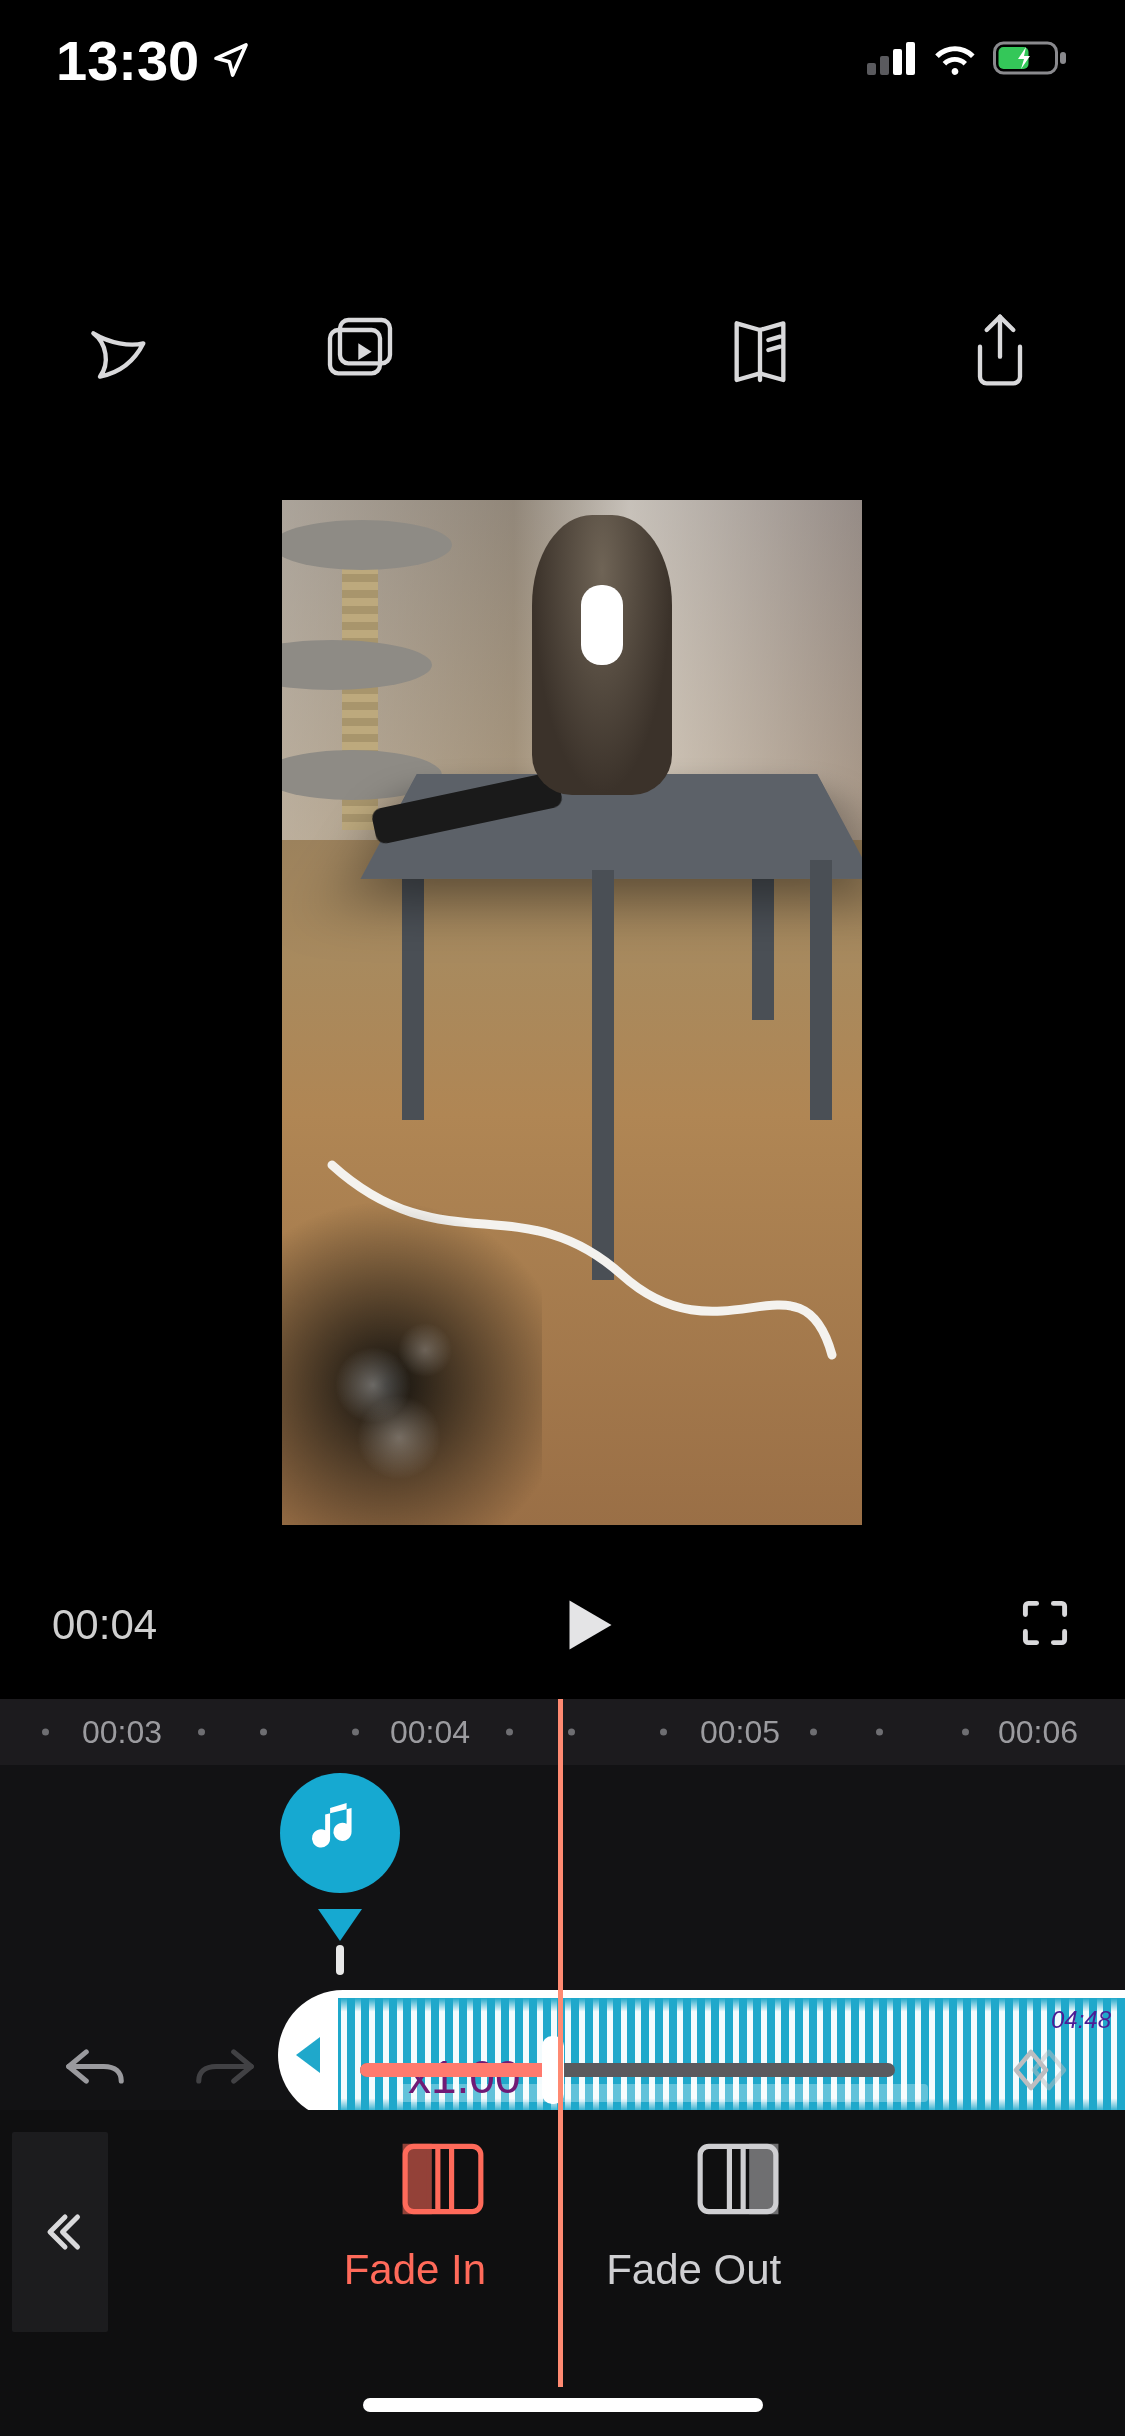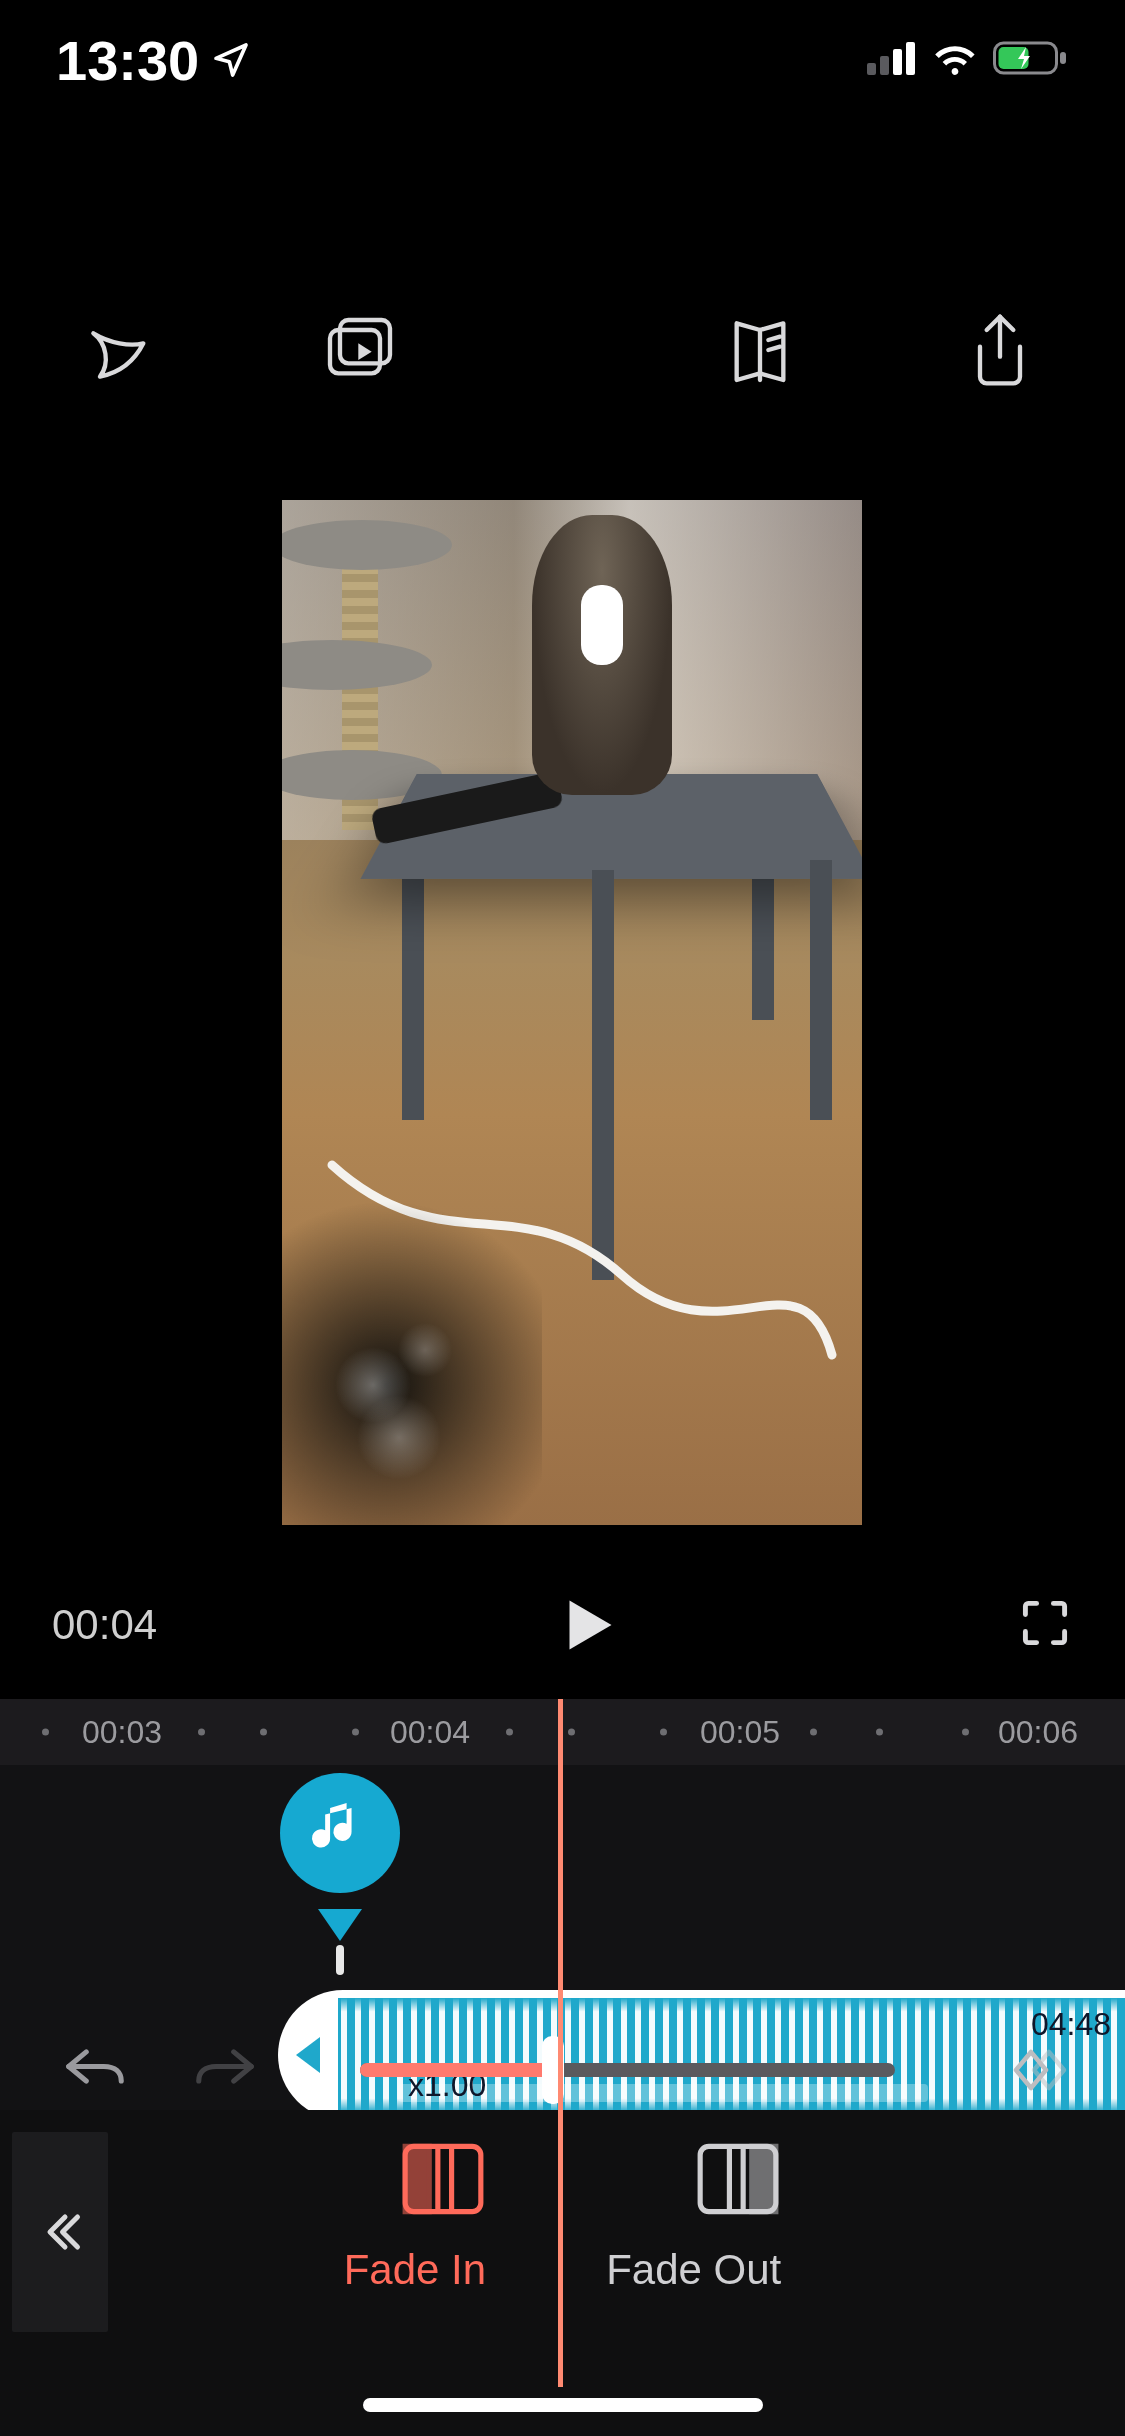--- a/index.html
+++ b/index.html
@@ -45,22 +45,22 @@
   .ruler-label { position: absolute; top: 50%; transform: translateY(-50%); font-size: 32px; color: #9b9b9f; }
   
   .timeline-body { position: absolute; top: 1765px; left: 0; right: 0; height: 620px; background: #121214; }
   .music-pin { position: absolute; top: 8px; left: 280px; width: 120px; height: 150px; }
   .pin-circle { width: 120px; height: 120px; background: #16a9d1; border-radius: 50%; display:flex; align-items:center; justify-content:center; }
   .pin-tail { position:absolute; bottom:-18px; left:50%; transform: translateX(-50%); width:0; height:0; border-left:22px solid transparent; border-right:22px solid transparent; border-top:32px solid #16a9d1; }
   .pin-line { position: absolute; top: 180px; left: 336px; width: 8px; height: 30px; background: #e8e8e8; border-radius: 4px; }
   .audio-track { position: absolute; top: 225px; left: 278px; right: 0; height: 130px; background:#fff; border-radius: 70px 0 0 70px; }
   .audio-inner { position: absolute; top: 8px; left: 60px; right: 0; bottom: 8px; background: #1fa8cb; }
   .audio-wave { position:absolute; inset:0; background: repeating-linear-gradient(90deg, rgba(255,255,255,0.0) 0 3px, rgba(255,255,255,0.95) 3px 9px, rgba(255,255,255,0) 9px 14px); -webkit-mask: linear-gradient(180deg, transparent 0%, #000 12%, #000 88%, transparent 100%); mask: linear-gradient(180deg, transparent 0%, #000 12%, #000 88%, transparent 100%); }
-  .audio-duration { position: absolute; top: 8px; right: 14px; font-size: 32px; color: #0f172a; font-weight: 500; }
-  .audio-speed { position: absolute; bottom: 8px; left: 70px; font-size: 32px; color: #0f172a; font-weight: 500; }
+  .audio-duration { position: absolute; top: 8px; right: 14px; font-size: 24px; color: #4c1d95; font-weight: 500; font-style: italic; }
+  .audio-speed { position: absolute; bottom: 8px; left: 70px; font-size: 46px; color: #701a75; font-weight: 500; }
   .audio-handle { position:absolute; top: 50%; left: 18px; transform: translateY(-50%); width:0;height:0; border-top:18px solid transparent; border-bottom:18px solid transparent; border-right:24px solid #1fa8cb; }
   .audio-progress { position:absolute; left:60px; bottom:10px; height:18px; width:530px; background: rgba(255,255,255,0.3); border-radius: 4px; }
   
   .video-track { position: absolute; top: 359px; left: 0; right: 0; height: 195px; display:flex; }
   .thumb { flex: 0 0 180px; height: 195px; background: linear-gradient(135deg, #7f5b3b 0%, #4a3323 100%); position: relative; overflow:hidden; }
   .thumb::after{ content:""; position:absolute; inset:0; background: radial-gradient(circle at 30% 30%, rgba(255,255,255,0.25), transparent 50%); }
   .thumb.t4, .thumb.t5, .thumb.t6, .thumb.t7 { background: linear-gradient(180deg, #888a8e 0%, #4b4d52 60%, #2a2b2e 100%); }
   .thumb.t2 { background: linear-gradient(135deg, #8c6745, #3f2c1c); }
   .thumb.t3 { background: linear-gradient(135deg, #6b553f, #2f2217); }
   .thumb-cat { position:absolute; top:20px; left:50%; transform:translateX(-50%); width:70px; height:130px; background: radial-gradient(ellipse at 50% 18%, #7a6c5b 0%, #3c3329 70%); border-radius: 30px 30px 18px 18px; }

